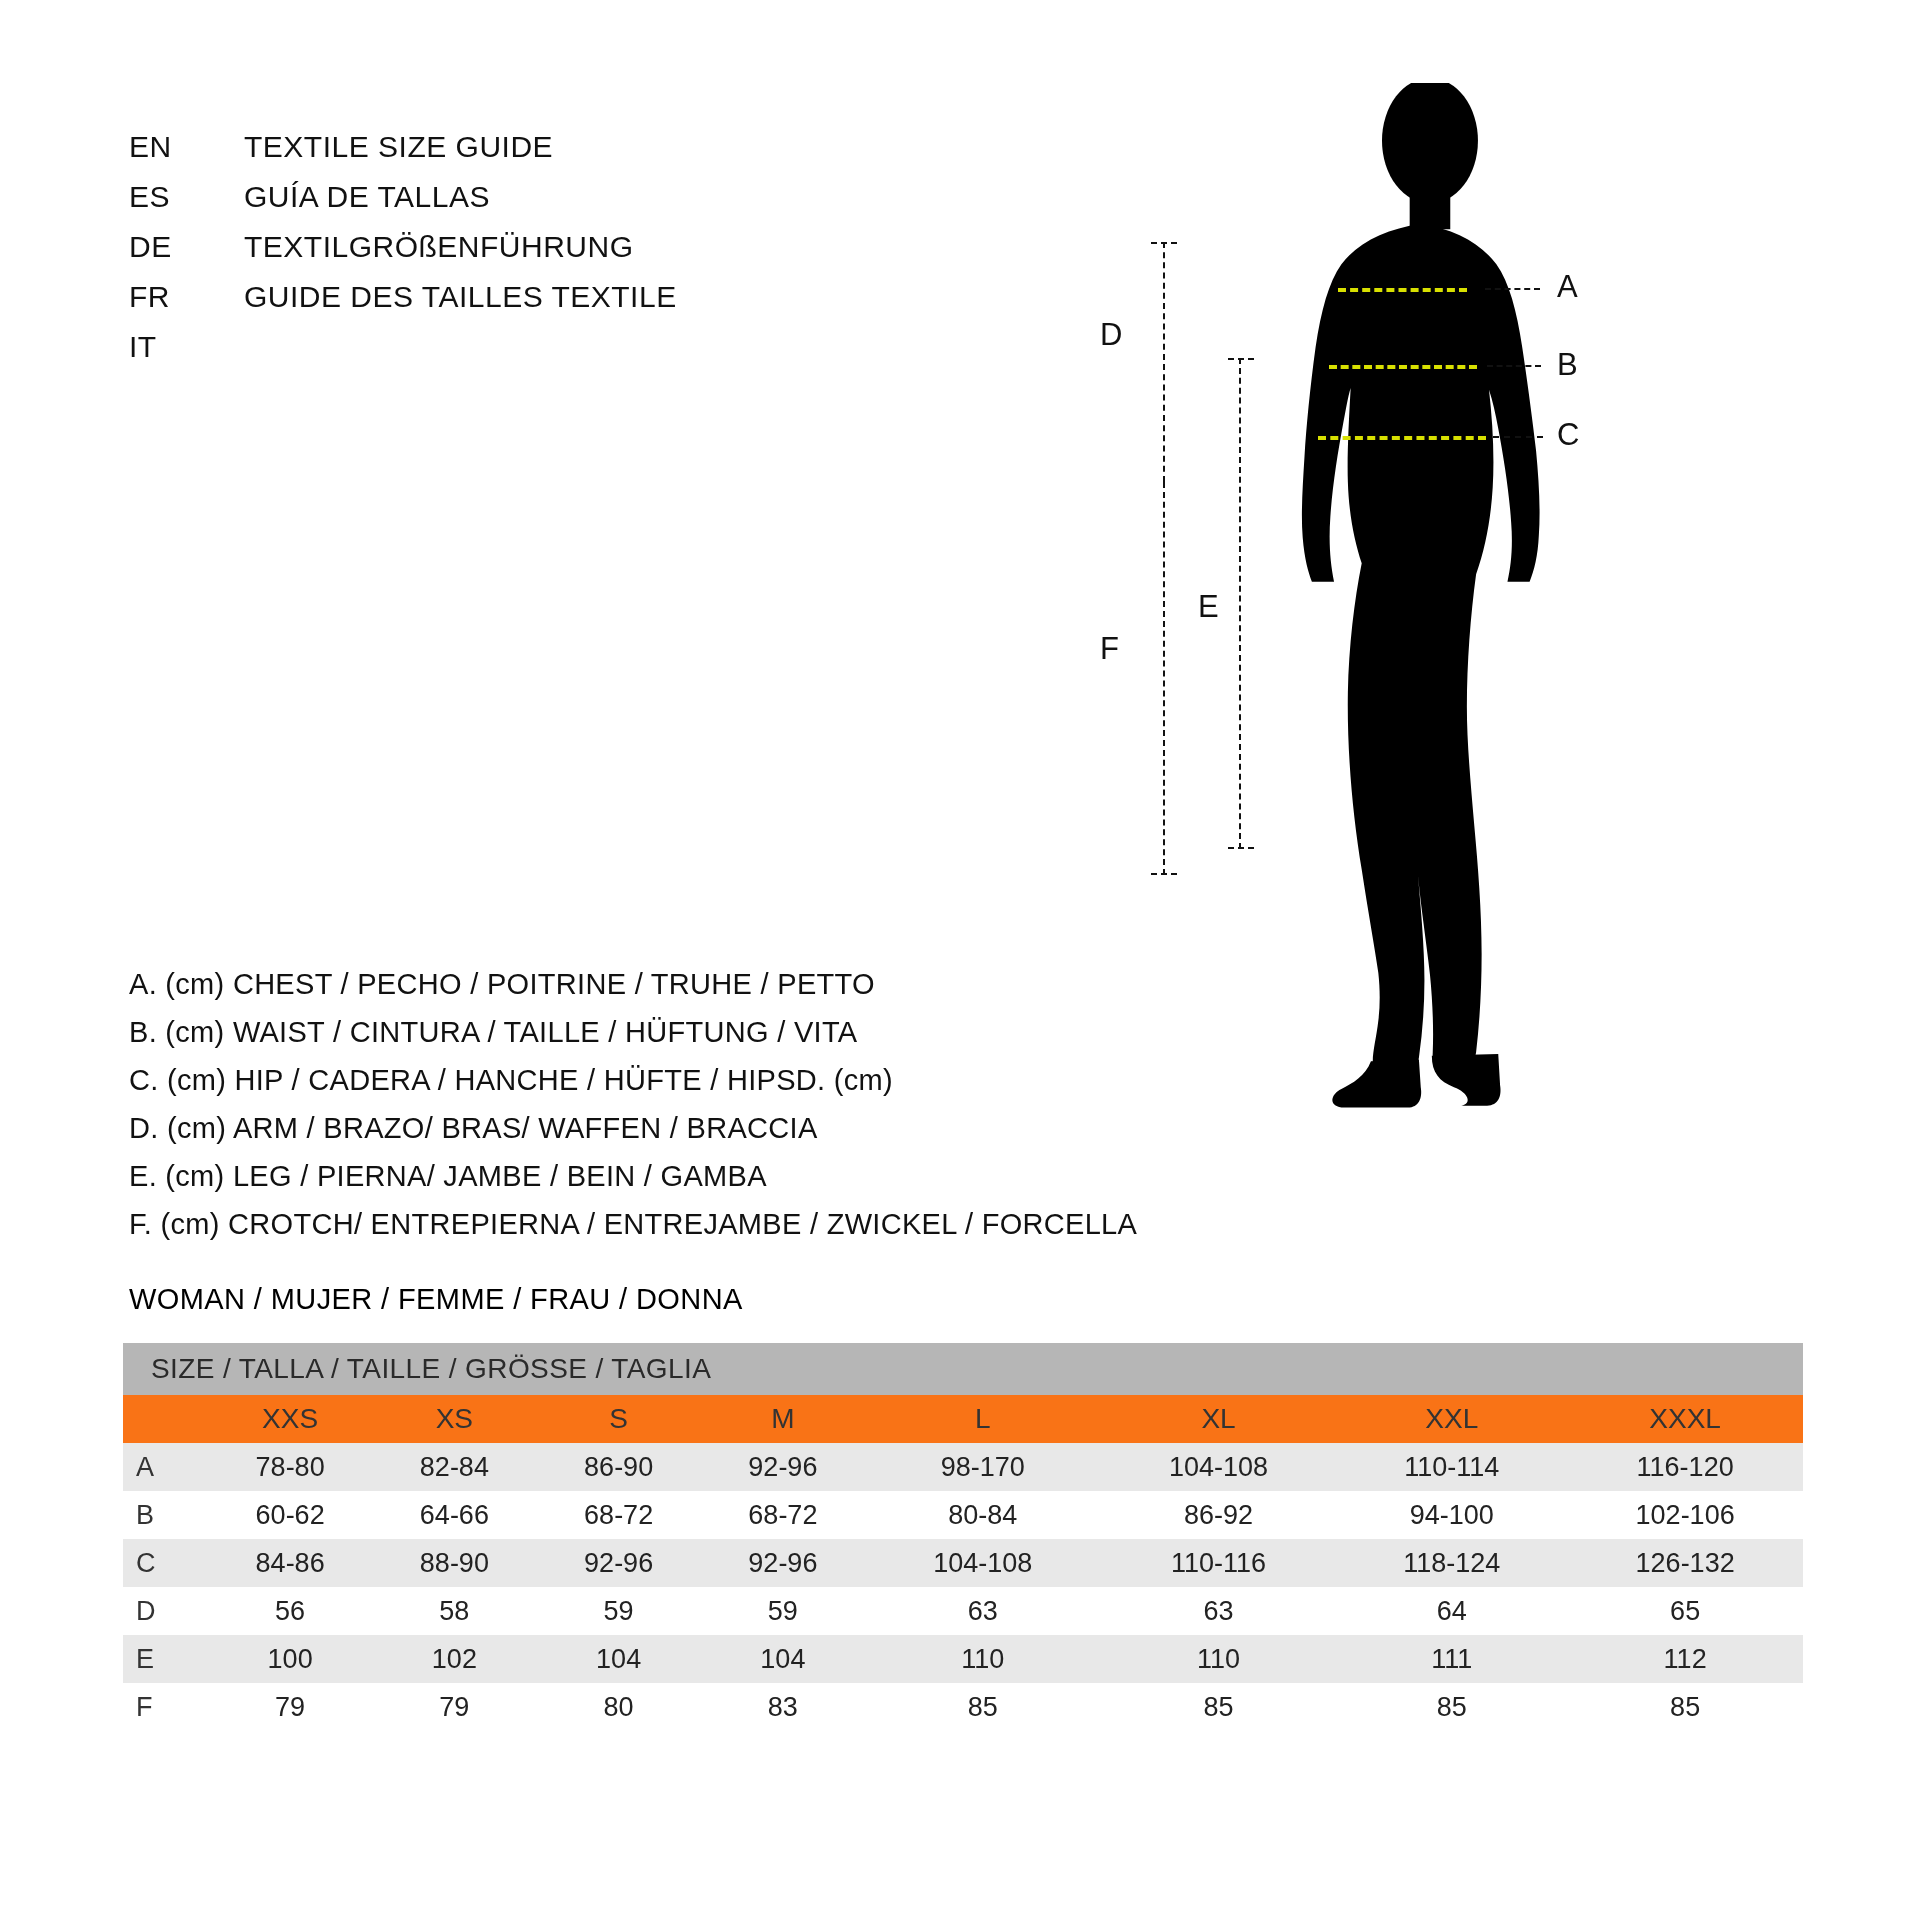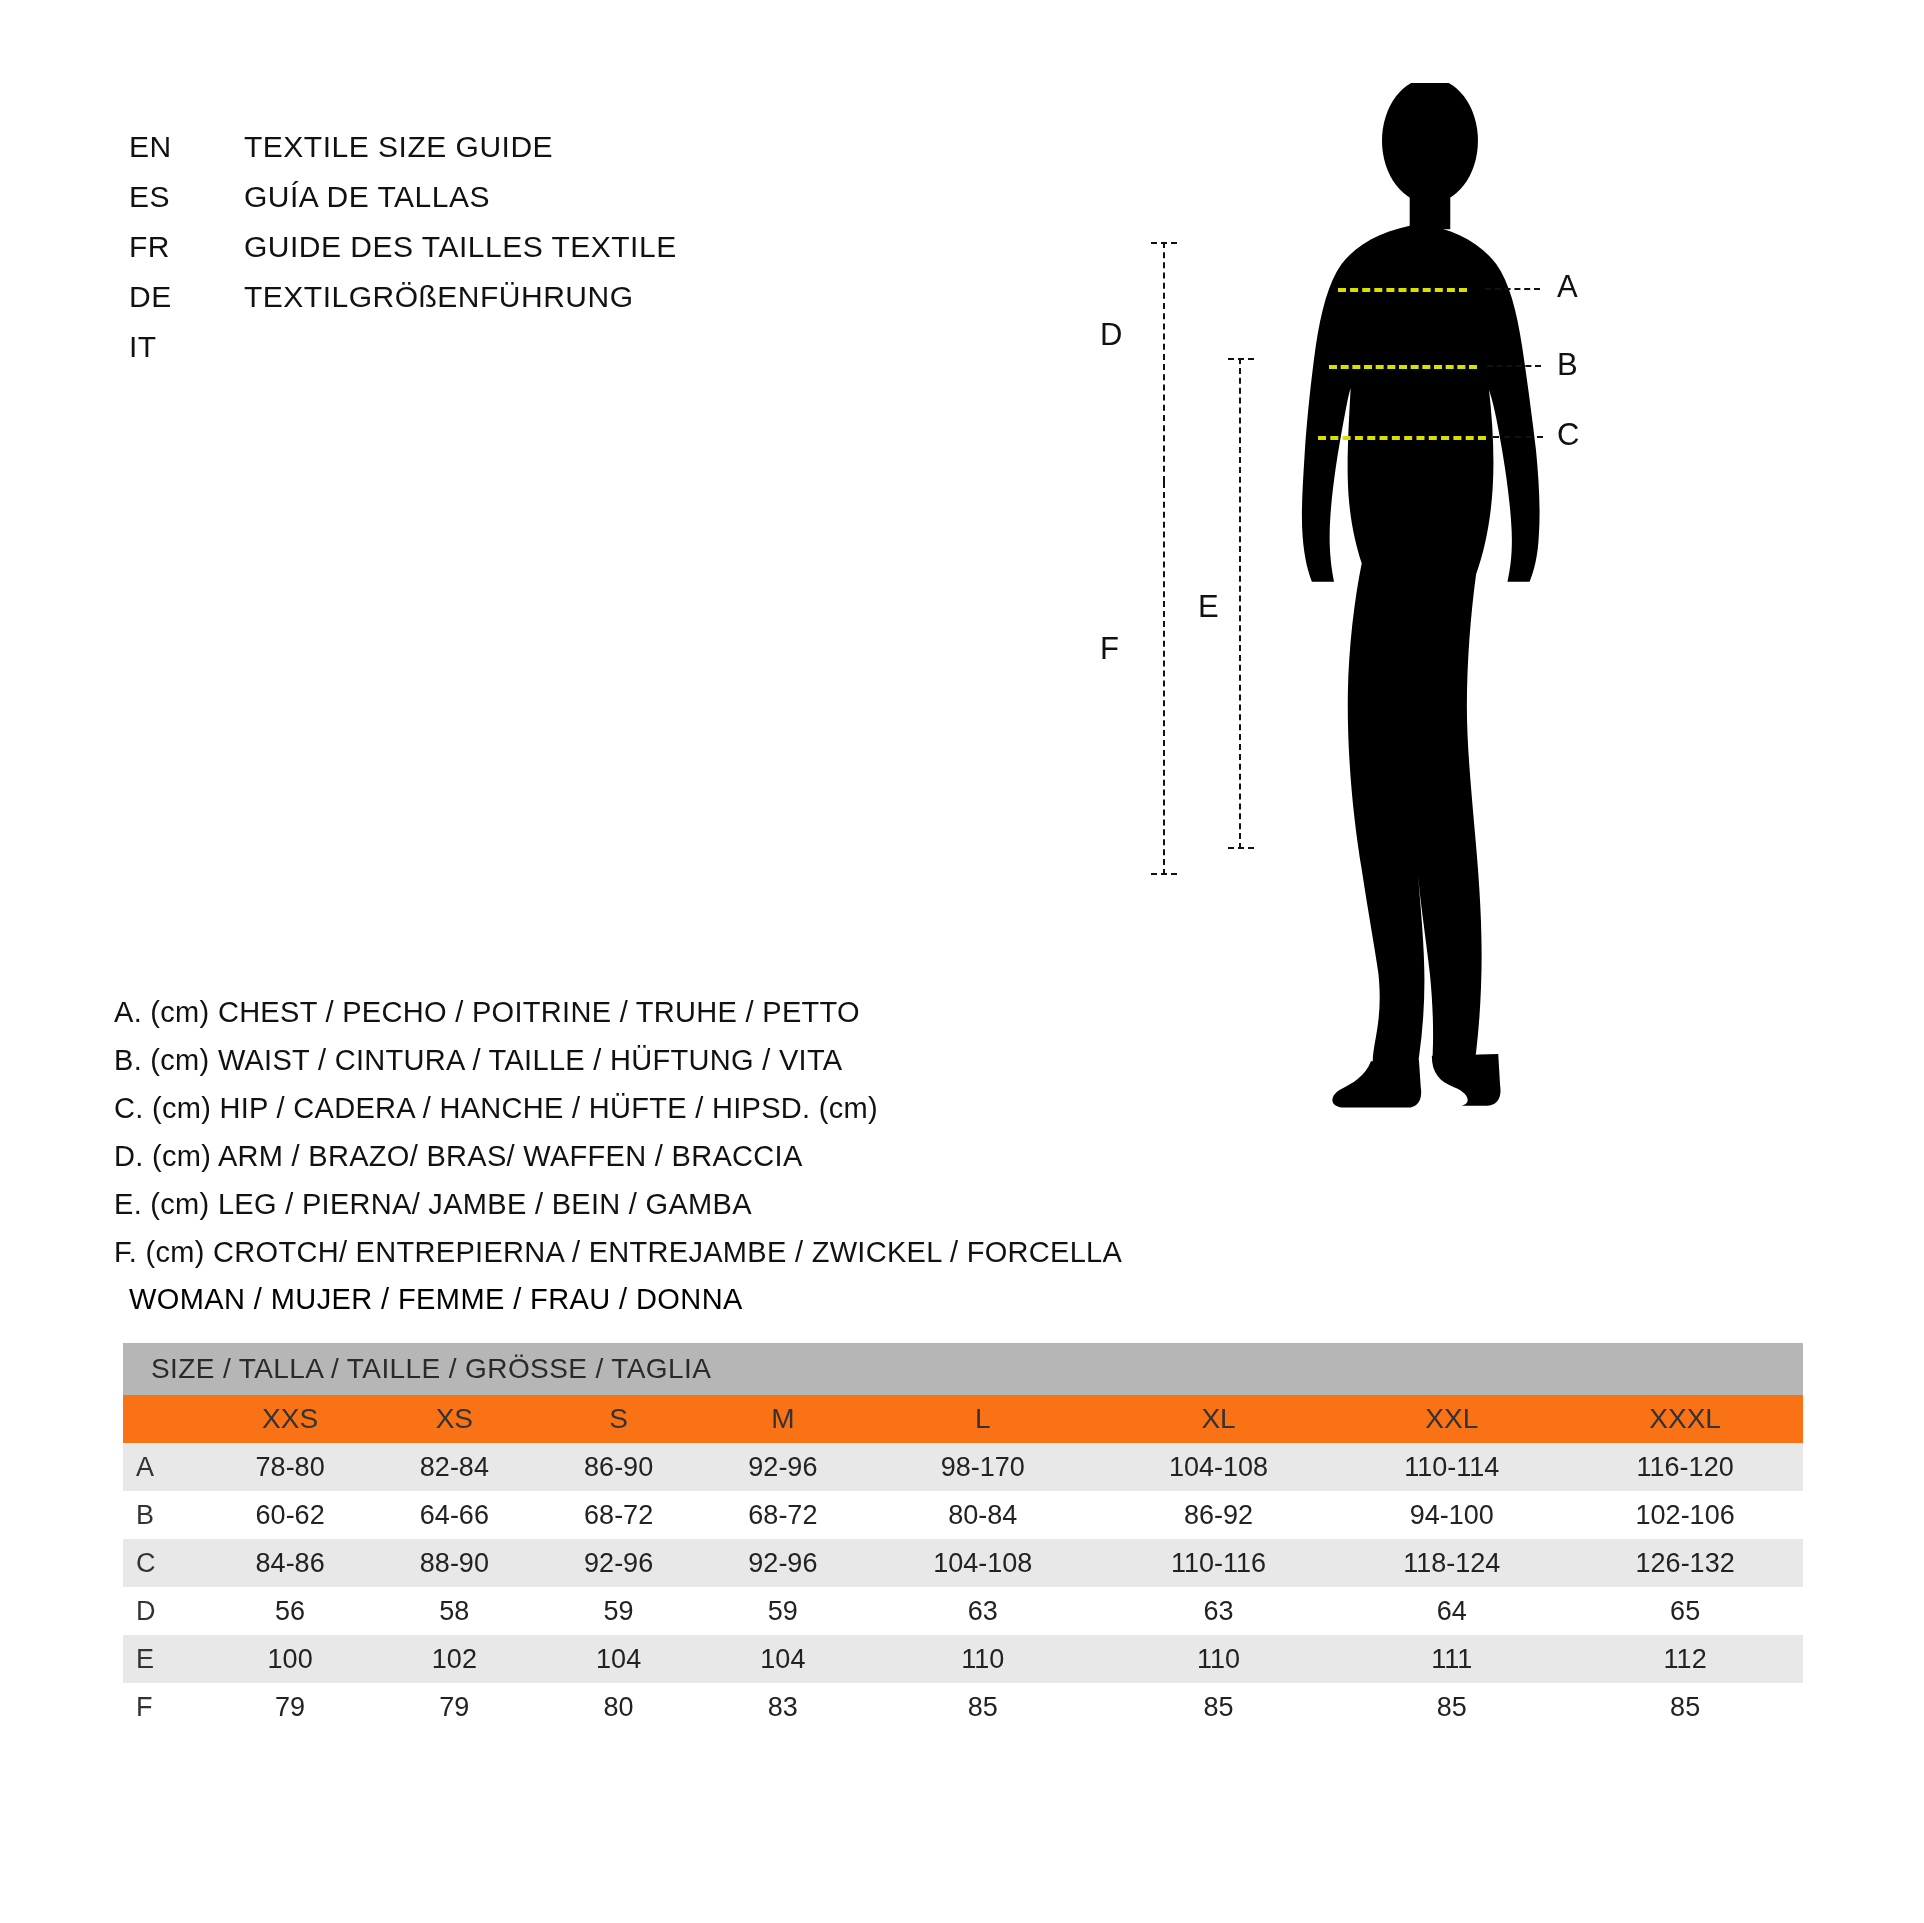--- a/index.html
+++ b/index.html
@@ -33,24 +33,23 @@
   }
   .lang-code {
     width: 115px;
     flex: 0 0 115px;
   }
   .lang-text { white-space: nowrap; }
 
   
   #legend-block {
     position: absolute;
-    left: 114px;
+    left: 129px;
     top: 960px;
     width: 1108px;
-    margin-top: 28px;
   }
   .legend-row {
     font-size: 29px;
     line-height: 48px;
     letter-spacing: 0.3px;
     color: #111;
     white-space: nowrap;
   }
 
   
@@ -149,26 +148,26 @@
 <div id="lang-block">
   <div class="lang-row">
     <span class="lang-code">EN</span>
     <span class="lang-text">TEXTILE SIZE GUIDE</span>
   </div>
   <div class="lang-row">
     <span class="lang-code">ES</span>
     <span class="lang-text">GUÍA DE TALLAS</span>
   </div>
   <div class="lang-row">
+    <span class="lang-code">DE</span>
+    <span class="lang-text">TEXTILGRÖßENFÜHRUNG</span>
+  </div>
+  <div class="lang-row">
     <span class="lang-code">FR</span>
     <span class="lang-text">GUIDE DES TAILLES TEXTILE</span>
-  </div>
-  <div class="lang-row">
-    <span class="lang-code">DE</span>
-    <span class="lang-text">TEXTILGRÖßENFÜHRUNG</span>
   </div>
   <div class="lang-row">
     <span class="lang-code">IT</span>
   </div>
 </div>
 
 <div id="figure-area">
 
   <svg class="silhouette" width="738" height="1108" viewBox="0 0 800 1200">
     <g fill="#000000">

